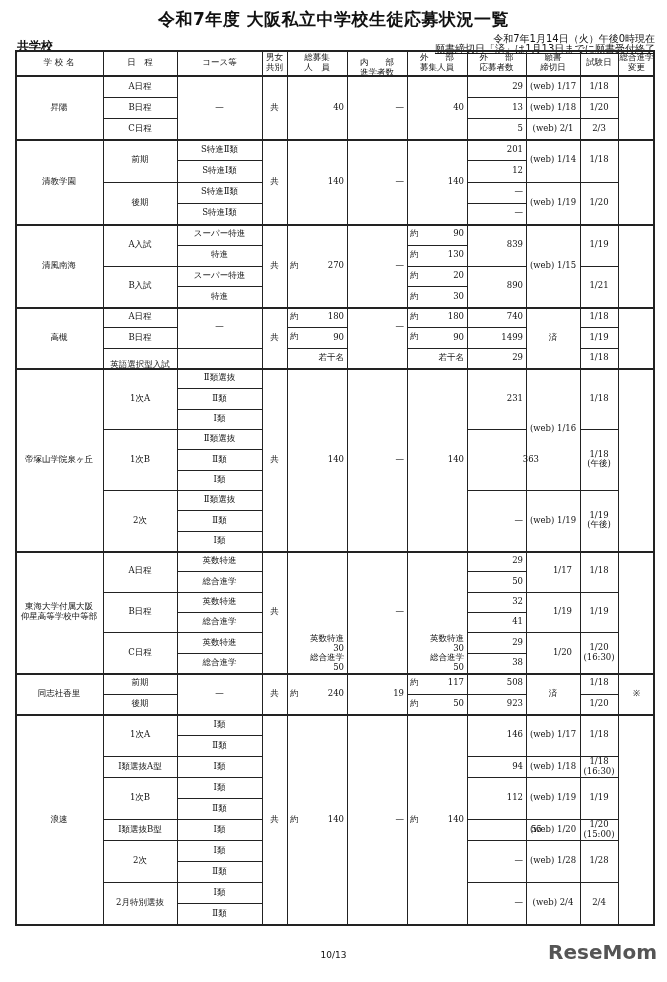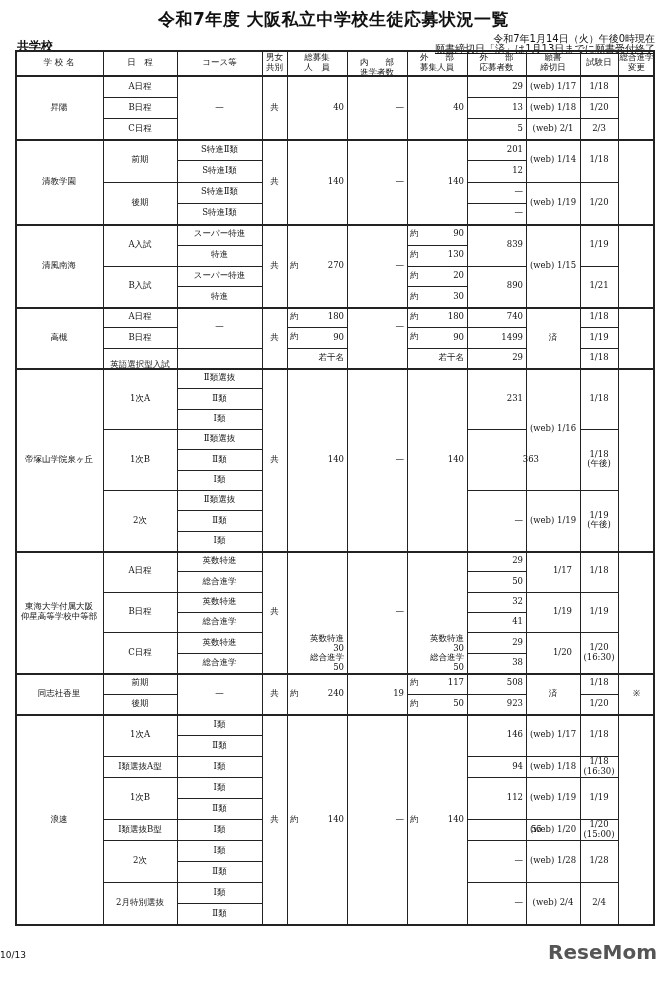--- a/index.html
+++ b/index.html
@@ -7,21 +7,21 @@
   .title{position:absolute;left:0;width:667px;top:8px;text-align:center;font-family:"DejaVu Sans",sans-serif;font-size:17px;font-weight:bold;letter-spacing:0.5px;}
   .asof{position:absolute;right:12px;top:32px;font-size:10px;font-family:"DejaVu Sans",sans-serif;}
   .note{position:absolute;right:12px;top:42px;font-size:10px;font-family:"DejaVu Sans",sans-serif;text-decoration:underline;}
   .section{position:absolute;left:17px;top:38px;font-size:12px;font-weight:bold;font-family:"DejaVu Sans",sans-serif;text-decoration:underline;}
   .tbl{position:absolute;left:15px;top:50px;width:640px;height:876px;border:2px solid #222;box-sizing:border-box;}
   .c{position:absolute;box-sizing:border-box;font-size:8.5px;display:flex;align-items:center;justify-content:center;text-align:center;line-height:1.15;}
   .r{justify-content:flex-end;padding-right:3px;}
   .vl{position:absolute;width:1px;background:#222;}
   .hl{position:absolute;height:1px;background:#222;}
   .hlb{position:absolute;height:2px;background:#222;}
-  .pg{position:absolute;left:0;width:667px;top:950px;text-align:left;font-size:9px;font-family:"DejaVu Sans",sans-serif;}
+  .pg{position:absolute;left:0;width:667px;top:950px;text-align:center;font-size:9px;font-family:"DejaVu Sans",sans-serif;}
   .logo{position:absolute;right:10px;top:940px;font-family:"DejaVu Sans",sans-serif;font-weight:bold;font-size:20px;color:#555;}
   .yaku{position:absolute;font-size:8.5px;}
 </style>
 </head>
 <body>
 
 <div class="title">令和7年度 大阪私立中学校生徒応募状況一覧</div>
 <div class="asof">令和7年1月14日（火）午後0時現在</div>
 <div class="section">共学校</div>
 <div class="note">願書締切日「済」は1月13日までに願書受付終了</div>

